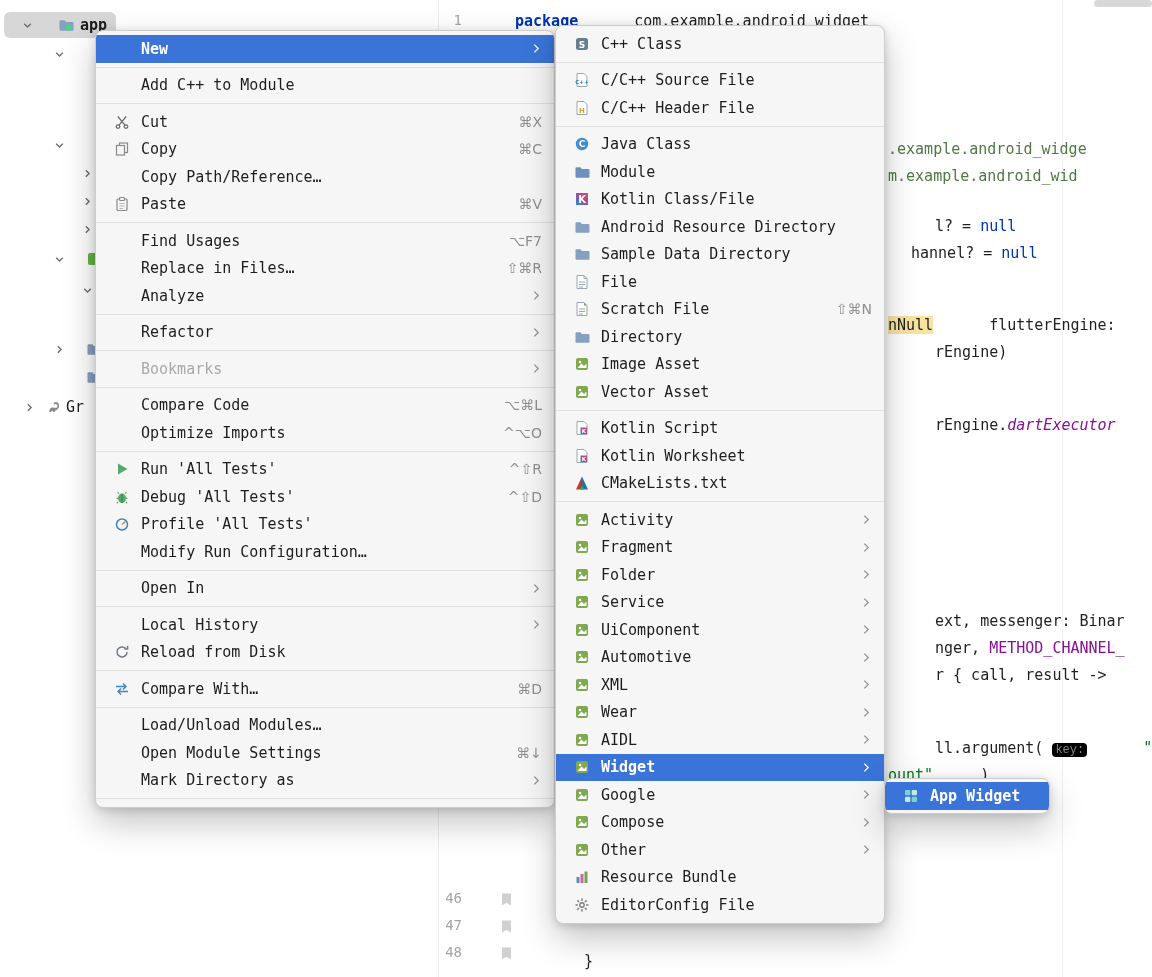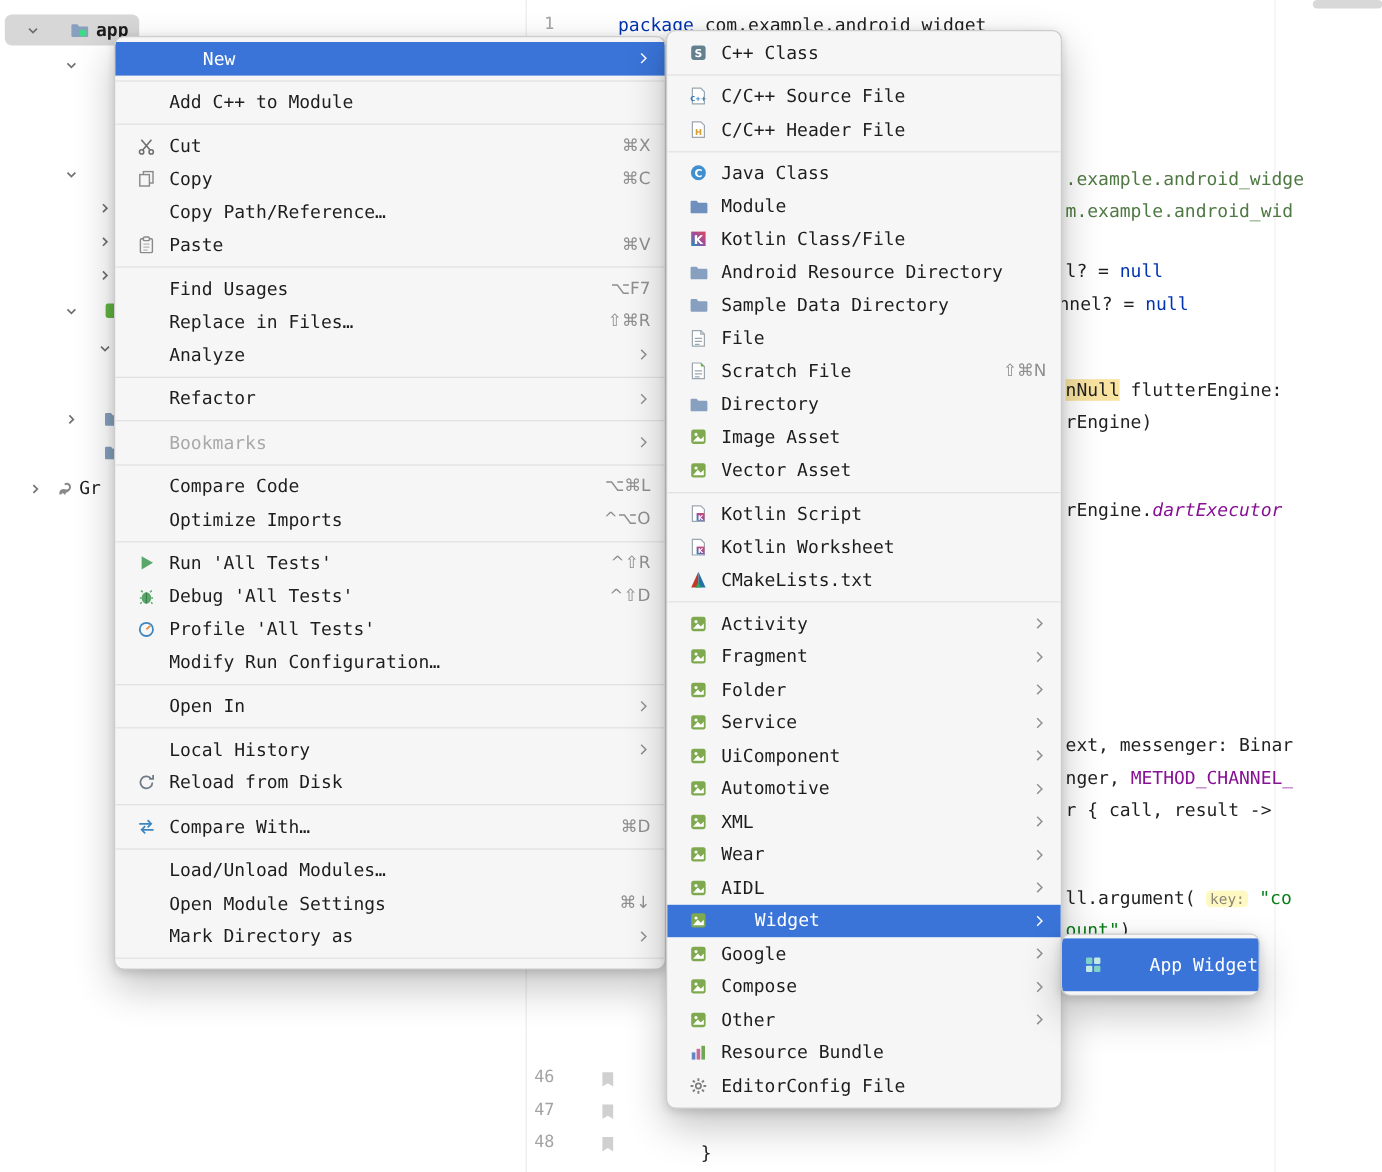--- a/index.html
+++ b/index.html
@@ -17,49 +17,49 @@
   .tree-chev svg{width:11px;height:11px;display:block;}
   .tree-ico{position:absolute;top:5px;width:16px;height:16px;}
   .tree-ico svg{width:16px;height:16px;display:block;}
   .tree-label{position:absolute;top:4px;font-size:15px;color:#1c1c1c;white-space:pre;}
   .tree-label.b{font-weight:700;text-align:right;}
   
   .codeline{position:absolute;font-size:15px;line-height:19px;white-space:pre;color:#1f1f1f;}
   .gutter-num{position:absolute;width:26px;text-align:right;font-size:14px;color:#a4a4a4;}
   .gutter-ico{position:absolute;width:13px;height:15px;}
   .gutter-ico svg{width:13px;height:15px;display:block;}
-  .c-kw{color:#0033b3;font-weight:400;margin-top:43px;}
+  .c-kw{color:#0033b3;font-weight:700;margin-top:43px;}
   .c-kw2{color:#0033b3;}
-  .c-pl{color:#1f1f1f;}
+  .c-pl{color:#1f1f1f;margin-left:47px;}
   .c-imp{color:#4f7942;}
   .c-field{color:#871094;font-style:italic;}
   .c-const{color:#871094;text-align:right;}
   .c-str{color:#067d17;}
   .c-hl{background:#f8e3a0;}
-  .c-hint{background:#fef9c3;color:#8a8576;font-size:12px;border-radius:4px;padding:0 3px;}
+  .c-hint{background:#000000;color:#8a8576;font-size:12px;border-radius:4px;padding:0 3px;font-family:Liberation Mono, monospace;}
   #top-pill{position:absolute;left:1094px;top:0;width:58px;height:7px;border-radius:4px;background:#d8d8d8;}
   
   .menu{position:absolute;background:#f6f6f7;border:1px solid #cdcdcd;border-radius:8px;
         box-shadow:0 14px 34px rgba(0,0,0,.24),0 2px 8px rgba(0,0,0,.14);
         padding:4px 0;box-sizing:border-box;overflow:hidden;}
   #ctx-menu{left:95px;top:30px;width:460px;z-index:50;}
   #new-menu{left:555px;top:25px;width:330px;z-index:60;}
   #widget-menu{left:884px;top:778px;width:166px;z-index:70;padding:3px 0;}
   .mrow{display:flex;align-items:center;height:27.5px;padding:0 12px 0 16px;
         font-size:15px;color:#1d1d1d;white-space:nowrap;}
-  #widget-menu .mrow{height:44px;}
+  #widget-menu .mrow{height:28px;}
   .micon{width:20px;height:16px;margin-right:9px;flex:0 0 auto;display:flex;align-items:center;justify-content:center;}
   .micon svg{width:16px;height:16px;display:block;}
   .mlabel{flex:0 1 auto;}
   .mspace{flex:1 1 auto;}
   .msc{color:#8f8f8f;margin-left:16px;font-size:14px;font-family:"DejaVu Sans",sans-serif;}
   .marrow{width:9px;margin-left:10px;color:#8f8f8f;display:flex;}
   .marrow svg{width:7px;height:11px;display:block;}
   .mrow.sel{background:#3a74d8;color:#fff;}
-  .mrow.sel .mlabel{font-weight:400;margin-left:28px;}
+  .mrow.sel .mlabel{font-weight:700;}
   .mrow.sel .marrow{color:#fff;}
   .mrow.dis{color:#a9a9a9;}
   .msep{height:1px;background:#e0e0e0;margin:4px 0;}
 </style>
 </head>
 <body>
 
 <div id="stage">
   <div id="project-panel" class="panel"></div>
   <div id="editor-area" class="panel">

